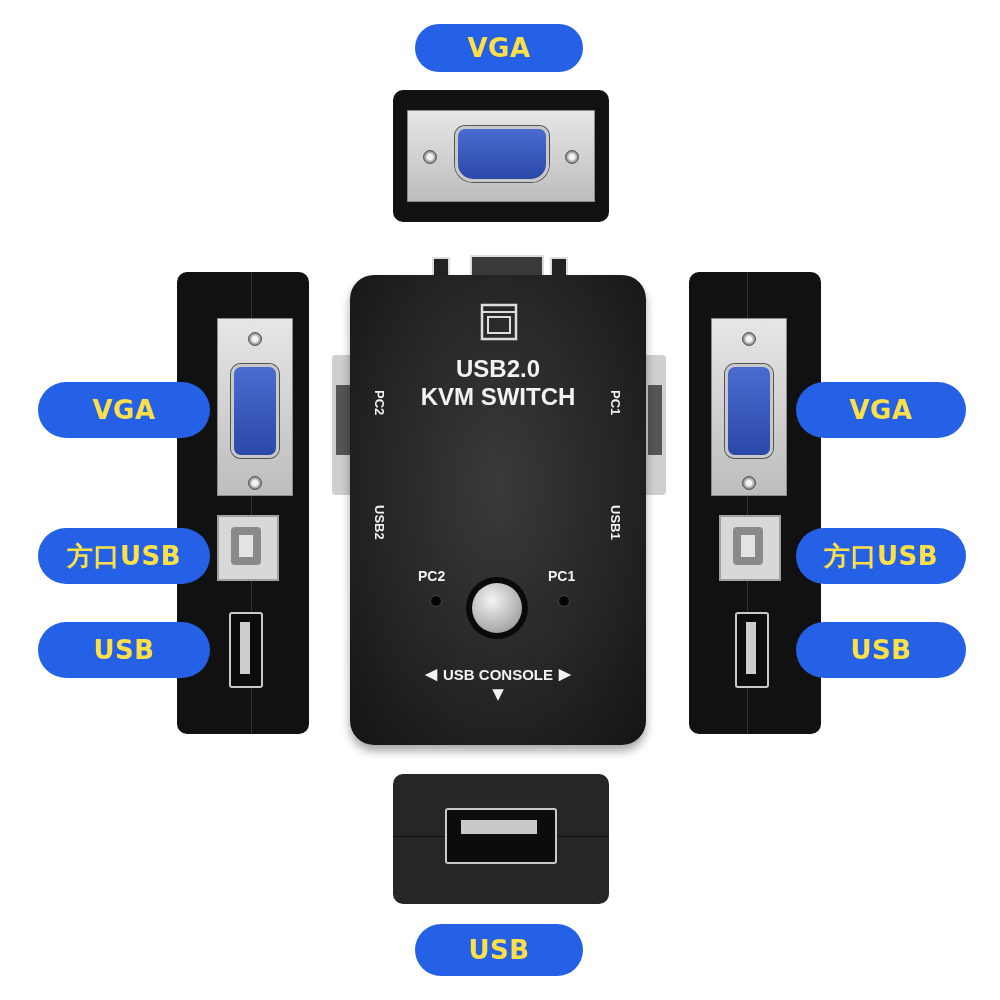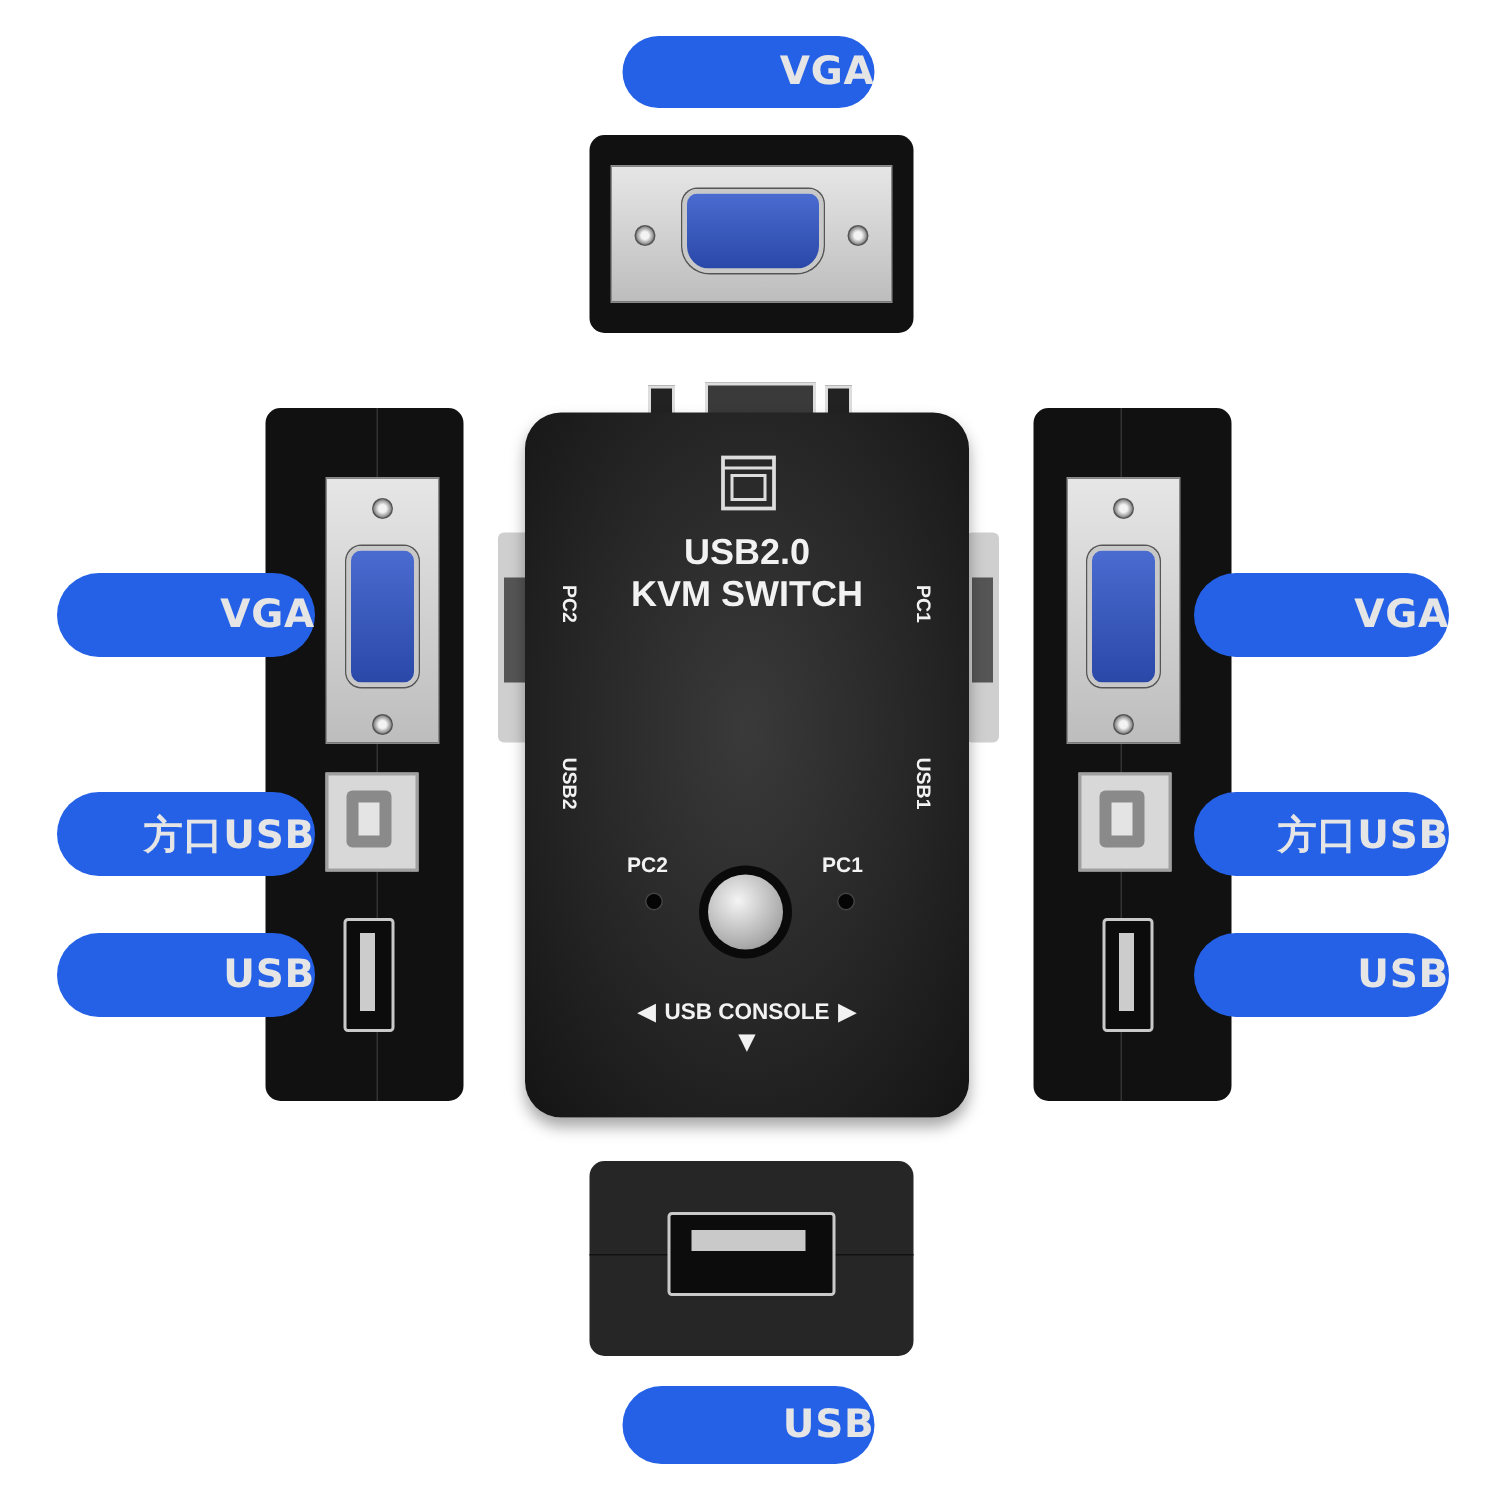--- a/index.html
+++ b/index.html
@@ -1,17 +1,17 @@
 <!DOCTYPE html>
 <html><head>
 <meta charset="utf-8">
 <style>
   html,body{margin:0;padding:0;background:#ffffff;}
   body{width:1000px;height:1000px;position:relative;overflow:hidden;font-family:"DejaVu Sans","Liberation Sans",sans-serif;}
-  .pill{position:absolute;background:#2461e6;color:#e5e5e5;border-radius:40px;display:flex;align-items:center;justify-content:flex-end;font-size:26px;font-weight:bold;letter-spacing:0.5px;}
+  .pill{position:absolute;background:#2461e6;color:#fde047;border-radius:40px;display:flex;align-items:center;justify-content:center;font-size:26px;font-weight:bold;letter-spacing:0.5px;}
   .pill span{font-family:"DejaVu Sans",sans-serif;}
   .panel{position:absolute;background:#111;border-radius:10px;}
   .silver{position:absolute;background:linear-gradient(180deg,#e6e6e6,#bdbdbd);border:1px solid #8a8a8a;}
   .vga{position:absolute;background:linear-gradient(180deg,#4a6bd0,#2a48a8);border:3px solid #c8c8c8;box-shadow:0 0 0 1px #555;}
   .screw{position:absolute;width:12px;height:12px;border-radius:50%;background:radial-gradient(circle,#f3f3f3 30%,#777 75%);border:1px solid #555;}
   .usbb{position:absolute;background:#d8d8d8;border:2px solid #a0a0a0;}
   .usba{position:absolute;background:#0c0c0c;border:2px solid #c9c9c9;border-radius:3px;}
   .hub{position:absolute;left:350px;top:275px;width:296px;height:470px;border-radius:24px;background:radial-gradient(ellipse at 50% 45%,#3a3a3a 0%,#262626 55%,#141414 100%);box-shadow:0 6px 10px rgba(0,0,0,0.35);}
   .hub-text{position:absolute;color:#f2f2f2;font-family:"Liberation Sans",sans-serif;font-weight:bold;}
   .vtext{position:absolute;color:#f2f2f2;font-family:"Liberation Sans",sans-serif;font-weight:bold;font-size:13px;writing-mode:vertical-rl;}

